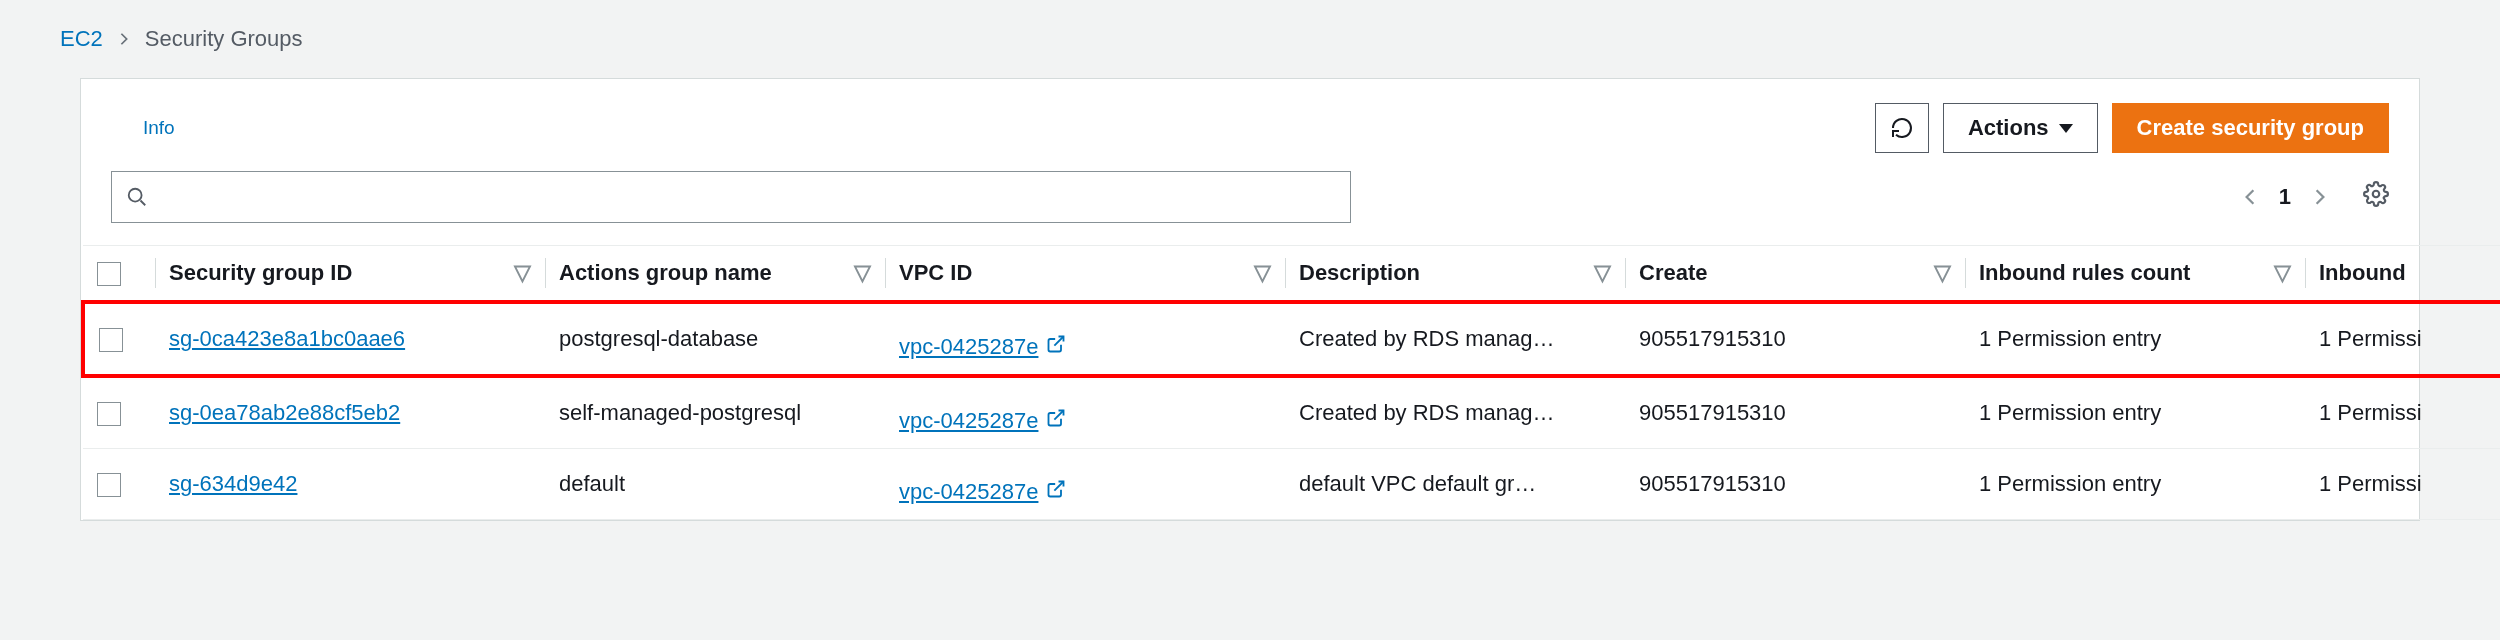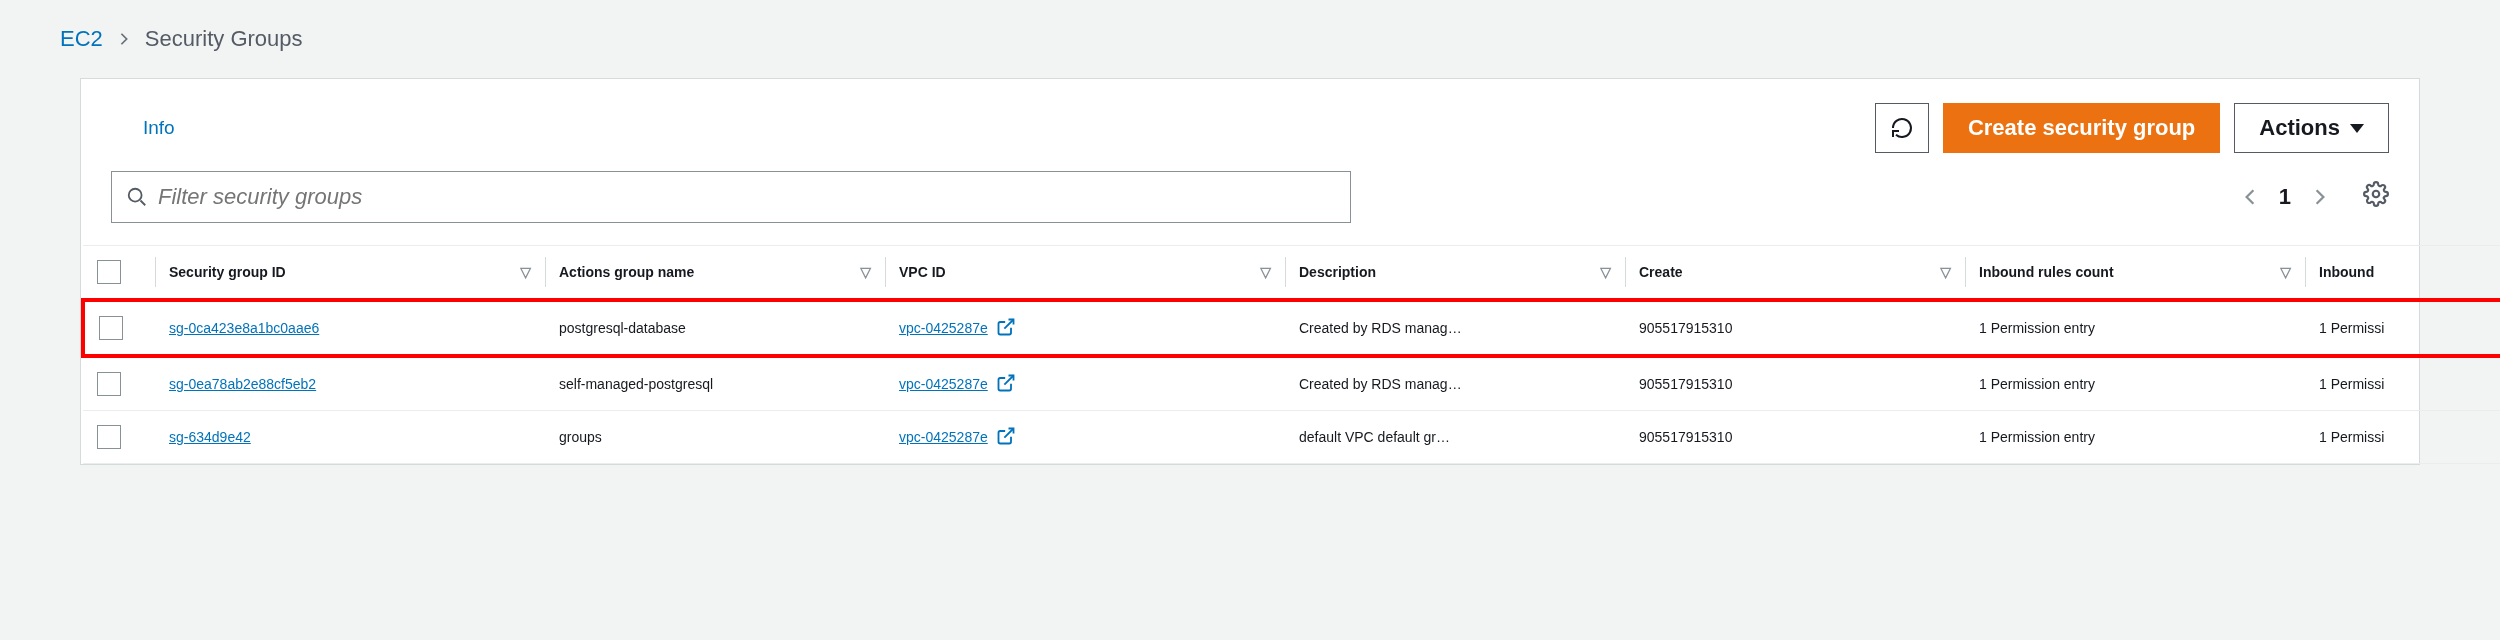--- a/index.html
+++ b/index.html
@@ -59,42 +59,42 @@
 .toolbar .spacer { flex: 1; }
 .pager { display: flex; align-items: center; gap: 20px; color: #545b64; }
 .pager .pg { font-weight: 700; color: #16191f; font-size: 22px; }
 .pager svg { cursor: pointer; }
 .pager .gear { margin-left: 14px; cursor: pointer; }
 
 .table { width: 100%; border-collapse: collapse; table-layout: fixed; }
 .table th, .table td {
   text-align: left;
   padding: 14px 14px;
-  font-size: 14px;
+  font-size: 22px;
   white-space: nowrap;
   overflow: hidden;
   text-overflow: ellipsis;
 }
 .table thead th { font-weight: 700; color: #16191f; border-top: 1px solid #eaeded; border-bottom: 1px solid #eaeded; position: relative; }
 .table thead th:not(:first-child)::before { content:""; position:absolute; left:0; top:22%; bottom:22%; width:1px; background:#d5dbdb; }
 .table tbody tr { border-bottom: 1px solid #eaeded; }
 .table tbody tr.highlight { position: relative; }
 .table tbody tr.highlight td { border-top: 4px solid #ff0000; border-bottom: 4px solid #ff0000; }
 .table tbody tr.highlight td:first-child { border-left: 4px solid #ff0000; }
 .col-check { width: 72px; text-align: center; }
 .col-sgid { width: 390px; }
 .col-sgname { width: 340px; }
 .col-vpc { width: 400px; }
 .col-desc { width: 340px; }
 .col-owner { width: 340px; }
 .col-inbound { width: 340px; }
 .col-outbound { width: 200px; }
 .th-sort { display:inline-flex; align-items:center; gap:6px; float:right; color:#879196; }
 .link { color: #0073bb; cursor: pointer; text-decoration: underline; }
-.ext { display:inline-flex; align-items:center; gap:8px; }
+.ext { display:inline-flex; align-items:center; gap:8px;margin-top:16px; }
 .cb { width: 24px; height: 24px; border: 1.5px solid #879196; display:inline-block; cursor:pointer; vertical-align: middle; }
 </style>
 </head>
 <body>
 
 <div class="breadcrumb">
   <a>EC2</a>
   <span class="chev">
     <svg width="14" height="14" viewBox="0 0 16 16" fill="none" stroke="currentColor" stroke-width="2">
         <path d="M5 2l6 6-6 6"></path>
@@ -106,34 +106,33 @@
 <div class="panel">
   <div class="panel-header">
     <span class="info-link">Info</span>
     <div class="spacer"></div>
     <button class="btn icon-only">
       <svg width="24" height="24" viewBox="0 0 24 24" fill="none" stroke="#16191f" stroke-width="2">
           <path d="M3 12a9 9 0 1 1 3 6.7"></path>
           <path d="M3 21v-6h6"></path>
         </svg>
     </button>
-    <button class="btn primary">Create security group</button>
     <button class="btn">
       <span>Actions</span>
       <span class="caret"></span>
     </button>
+    <button class="btn primary">Create security group</button>
   </div>
 
   <div class="toolbar">
     <div class="search">
       <svg width="22" height="22" viewBox="0 0 24 24" fill="none" stroke="currentColor" stroke-width="2">
           <circle cx="10" cy="10" r="7"></circle>
           <path d="M21 21l-5.2-5.2"></path>
         </svg>
-      <input type="text" placeholder="Filter security groups" style="">
     </div>
     <div class="spacer"></div>
     <div class="pager">
       <svg width="18" height="18" viewBox="0 0 16 16" fill="none" stroke="#879196" stroke-width="2">
           <path d="M11 2L5 8l6 6"></path>
         </svg>
       <span class="pg">1</span>
       <svg width="18" height="18" viewBox="0 0 16 16" fill="none" stroke="#879196" stroke-width="2">
           <path d="M5 2l6 6-6 6"></path>
         </svg>
@@ -200,21 +199,21 @@
                 </svg></span>
             </span></td>
           <td>Created by RDS manag…</td>
           <td>905517915310</td>
           <td>1 Permission entry</td>
           <td>1 Permissi</td>
         </tr>
         <tr>
           <td><span class="cb"></span></td>
           <td><span class="link">sg-634d9e42</span></td>
-          <td>groups</td>
+          <td>default</td>
           <td><span class="ext">
               <span class="link">vpc-0425287e</span>
               <span><svg width="20" height="20" viewBox="0 0 24 24" fill="none" stroke="#0073bb" stroke-width="2.2">
                   <path d="M18 13v6a2 2 0 0 1-2 2H5a2 2 0 0 1-2-2V8a2 2 0 0 1 2-2h6"></path>
                   <path d="M15 3h6v6"></path>
                   <path d="M10 14L21 3"></path>
                 </svg></span>
             </span></td>
           <td>default VPC default gr…</td>
           <td>905517915310</td>

